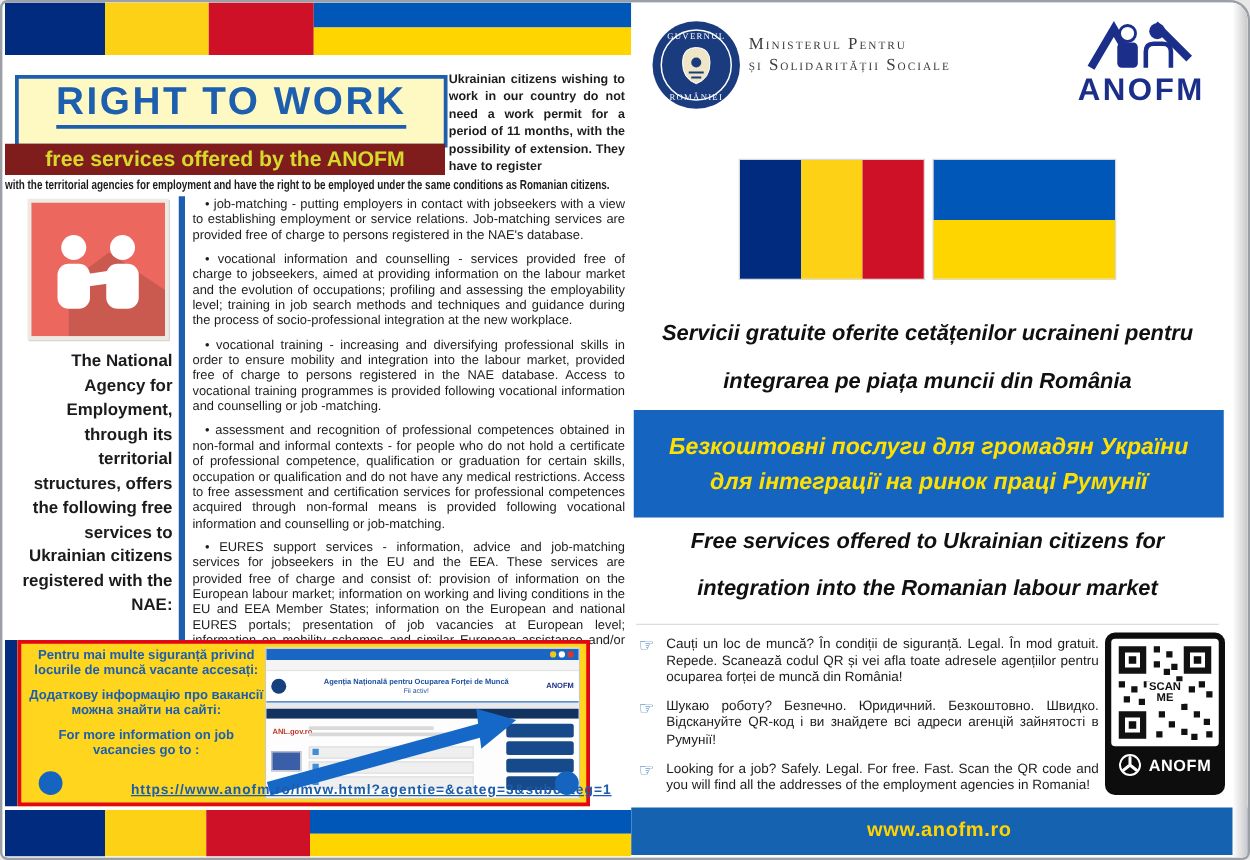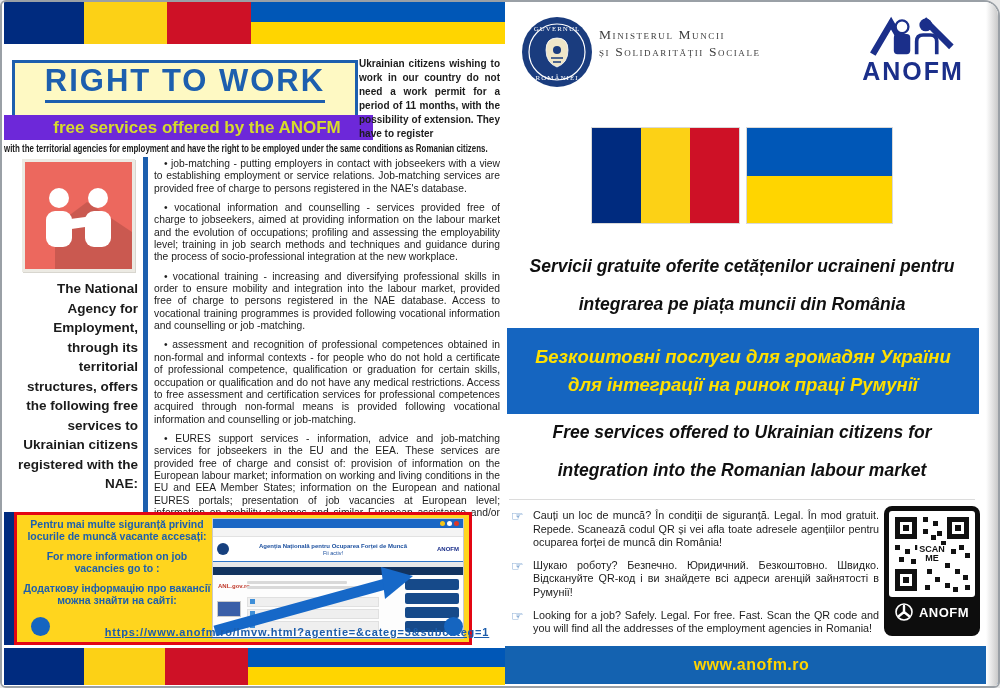--- a/index.html
+++ b/index.html
@@ -6,22 +6,22 @@
   .canvas{position:relative;width:996px;height:684px;background:#ffffff;border:2px solid #9aa0a6;
           border-radius:6px 16px 6px 6px;overflow:hidden;margin:0 auto;}
   .abs{position:absolute;}
   
   .page-left{position:absolute;left:0;top:0;width:503px;height:684px;background:#fff;}
   .stripe{position:absolute;}
   .title-box{position:absolute;left:10px;top:58px;width:340px;height:52px;border:3px solid #1d5fae;
              display:flex;align-items:flex-start;justify-content:center;background:#fef9c3;}
   .title-box span{font-size:31px;font-weight:bold;color:#1d5fae;letter-spacing:2px;
                   border-bottom:3px solid #1d5fae;padding-bottom:1px;}
-  .subtitle-bar{position:absolute;left:2px;top:113px;width:352px;height:25px;background:#6d28d9;
-                display:flex;align-items:center;justify-content:center;padding-left:17px;}
+  .subtitle-bar{position:absolute;left:2px;top:113px;width:352px;height:25px;background:#7f1d1d;
+                display:flex;align-items:center;justify-content:center;}
   .subtitle-bar span{color:#d6db2b;font-weight:bold;font-size:17px;}
   .intro-right{position:absolute;left:357px;top:55px;width:141px;margin:0;font-size:10px;
                font-weight:bold;line-height:13.9px;text-align:justify;color:#1c1c1c;}
   .intro-full{position:absolute;left:2px;top:140px;width:660px;font-size:10.5px;font-weight:bold;
               color:#1c1c1c;transform:scaleX(0.755);transform-origin:left center;white-space:nowrap;}
   .handshake-card{position:absolute;left:20px;top:157px;width:113px;height:113px;background:#eceae3;
                   box-shadow:1px 1px 0 #d8d6cf;padding:3px;box-sizing:border-box;}
   .agency-statement{position:absolute;left:4px;top:277px;width:132px;text-align:right;
                     font-size:13.5px;font-weight:bold;line-height:19.5px;color:#1b1b1b;}
   .v-divider{position:absolute;left:141px;top:155px;width:5px;height:358px;background:#1d5fae;}
@@ -139,22 +139,22 @@
       <p>• vocational information and counselling - services provided free of charge to jobseekers, aimed at providing information on the labour market and the evolution of occupations; profiling and assessing the employability level; training in job search methods and techniques and guidance during the process of socio-professional integration at the new workplace.</p>
       <p>• vocational training - increasing and diversifying professional skills in order to ensure mobility and integration into the labour market, provided free of charge to persons registered in the NAE database. Access to vocational training programmes is provided following vocational information and counselling or job -matching.</p>
       <p>• assessment and recognition of professional competences obtained in non-formal and informal contexts - for people who do not hold a certificate of professional competence, qualification or graduation for certain skills, occupation or qualification and do not have any medical restrictions. Access to free assessment and certification services for professional competences acquired through non-formal means is provided following vocational information and counselling or job-matching.</p>
       <p>• EURES support services - information, advice and job-matching services for jobseekers in the EU and the EEA. These services are provided free of charge and consist of: provision of information on the European labour market; information on working and living conditions in the EU and EEA Member States; information on the European and national EURES portals; presentation of job vacancies at European level; information on mobility schemes and similar European assistance and/or financial support programmes.</p>
     </div>
 
     <div class="navy-edge"></div>
     <div class="info-box">
       <div class="ib-text">
         <p>Pentru mai multe siguranță privind locurile de muncă vacante accesați:</p>
+        <p>Додаткову інформацію про вакансії можна знайти на сайті:</p>
         <p>For more information on job vacancies go to :</p>
-        <p>Додаткову інформацію про вакансії можна знайти на сайті:</p>
       </div>
 
       <div class="thumb">
         <div class="tb-titlebar">
           <span class="tb-dot" style="right:18px;background:#f5c518;"></span>
           <span class="tb-dot" style="right:11px;background:#ffffff;"></span>
           <span class="tb-dot" style="right:4px;background:#d9372a;"></span>
         </div>
         <div class="tb-toolbar"></div>
         <div class="tb-header">
@@ -210,21 +210,21 @@
       <circle cx="36" cy="36" r="35" fill="#1a3c7e"></circle>
       <circle cx="36" cy="36" r="28" fill="none" stroke="#ffffff" stroke-width="1.2"></circle>
       <text x="36" y="15" text-anchor="middle" font-size="7" fill="#ffffff" letter-spacing="1" font-family="Liberation Serif, serif">GUVERNUL</text>
       <text x="36" y="64" text-anchor="middle" font-size="7" fill="#ffffff" letter-spacing="1" font-family="Liberation Serif, serif">ROMÂNIEI</text>
       <path d="M36 22 q11 0 11 12 q0 13 -11 17 q-11 -4 -11 -17 q0 -12 11 -12 Z" fill="#efe6c8" stroke="#ffffff" stroke-width="0.8"></path>
       <circle cx="36" cy="34" r="4" fill="#1a3c7e"></circle>
       <path d="M30 42 h12 M32 46 h8" stroke="#1a3c7e" stroke-width="1.5"></path>
     </svg>
 
     <div class="ministry">
-      <div>Ministerul Muncii</div>
+      <div>Ministerul Pentru</div>
       <div>și Solidarității Sociale</div>
     </div>
 
     <div class="abs" style="left:348px;top:12px;width:120px;text-align:center;">
       <svg width="92" height="42" viewBox="0 0 100 46">
         <path d="M6 44 L26 10 L42 38" stroke="#1b2f8a" stroke-width="7" fill="none"></path>
         <circle cx="38" cy="14" r="7" fill="#ffffff" stroke="#1b2f8a" stroke-width="2.5"></circle>
         <rect x="29" y="22" width="18" height="22" rx="4" fill="#1b2f8a"></rect>
         <circle cx="64" cy="12" r="7" fill="#1b2f8a"></circle>
         <path d="M54 44 L54 30 Q54 23 61 23 L69 23 Q76 23 76 30 L76 44" stroke="#1b2f8a" stroke-width="4" fill="none"></path>

